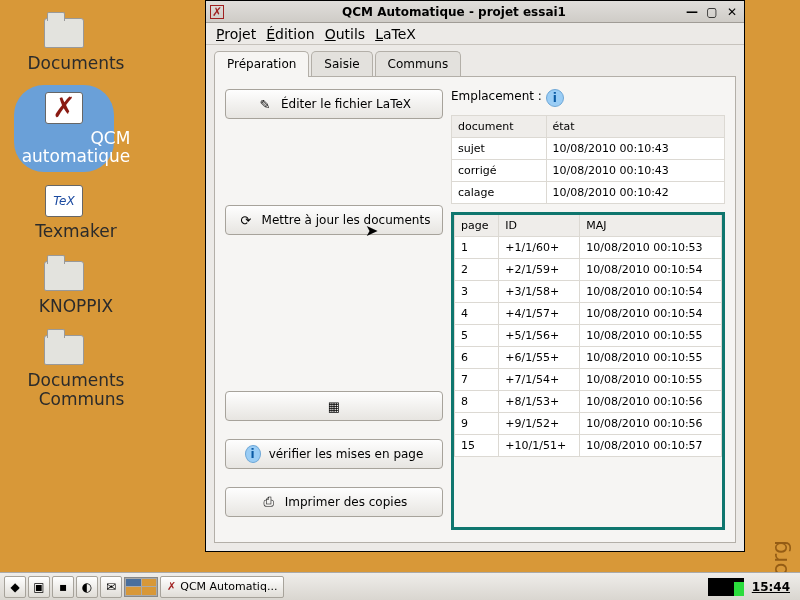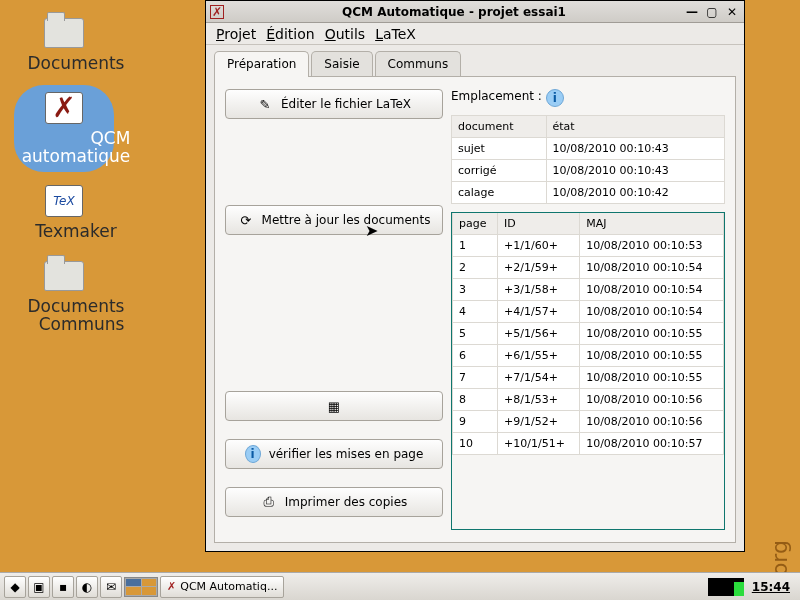--- a/index.html
+++ b/index.html
@@ -40,21 +40,21 @@
 .toprow { display:flex; align-items:flex-start; gap:4px; font-size:12px; }
 .info-badge { width:18px; height:18px; border-radius:50%; background:#9acdf5; color:#0a5aa4; display:flex; align-items:center; justify-content:center; font-weight:bold; font-size:12px; border:1px solid #6ea7d6; }
 .spinbox { display:flex; height:22px; border:1px solid #a7a39b; background:#fff; border-radius:2px; }
 .spinbox input { width:36px; border:none; text-align:center; font-size:12px; outline:none; }
 .spinbox .spins { display:flex; flex-direction:column; border-left:1px solid #c7c3bd; }
 .spinbox .spins div { width:14px; height:10px; font-size:8px; text-align:center; line-height:10px; }
 table { border-collapse:collapse; width:100%; font-size:11px; }
 th, td { text-align:left; padding:4px 6px; border:1px solid #dcd9d3; background:#fff; white-space:nowrap;margin-left:16px; }
 th { background:#efedea; font-weight:normal; }
 .tbl1 { flex:0 0 auto; }
-.tbl2wrap { flex:1; overflow:hidden; border:1px solid #0f766e; }
+.tbl2wrap { flex:1; overflow:hidden; border:3px solid #0f766e; }
 .tbl2wrap table { border:none; }
 .tbl2wrap th, .tbl2wrap td { border-top:none; }
 .taskbar { position:absolute; left:0; right:0; bottom:0; height:28px; background:linear-gradient(#efedea,#d9d6d0); border-top:1px solid #aaa; display:flex; align-items:center; padding:0 4px; gap:2px; }
 .tbbtn { height:22px; padding:0 6px; display:flex; align-items:center; gap:4px; font-size:11px; background:linear-gradient(#fff,#e0ddd7); border:1px solid #a7a39b; border-radius:2px; }
 .tbicon { width:22px; height:22px; display:flex; align-items:center; justify-content:center; border:1px solid #a7a39b; border-radius:2px; background:linear-gradient(#fff,#e0ddd7); font-size:12px; }
 .tbspacer { flex:1; }
 .cpu { width:36px; height:18px; background:#000; position:relative; }
 .cpu::after { content:""; position:absolute; right:0; top:4px; bottom:0; width:10px; background:#2bdc3c; }
 .clock { font-size:12px; font-weight:bold; padding:0 6px;text-decoration:underline; }
 .desktop-selector { width:34px; height:20px; background:#aaa; display:grid; grid-template-columns:1fr 1fr; grid-template-rows:1fr 1fr; gap:1px; padding:1px; border:1px solid #888; }
@@ -87,20 +87,26 @@
       <div class="di">
         <div class="ic">
           <div class="appicon tex"></div>
         </div>
         <span class="lbl">Texmaker</span>
       </div>
       <div class="di">
         <div class="ic">
           <div class="folder"></div>
         </div>
+        <span class="lbl">KNOPPIX</span>
+      </div>
+      <div class="di">
+        <div class="ic">
+          <div class="folder"></div>
+        </div>
         <span class="lbl">Documents Communs</span>
       </div>
     </div>
 
   <div class="window">
     <div class="titlebar">
       <div class="ticn">✗</div>
       <div class="ttl">QCM Automatique - projet essai1</div>
       <div class="wbtn">—</div>
       <div class="wbtn">▢</div>
@@ -222,21 +228,21 @@
                   <td>8</td>
                   <td>+8/1/53+</td>
                   <td>10/08/2010 00:10:56</td>
                 </tr>
                 <tr>
                   <td>9</td>
                   <td>+9/1/52+</td>
                   <td>10/08/2010 00:10:56</td>
                 </tr>
                 <tr>
-                  <td>10</td>
+                  <td>15</td>
                   <td>+10/1/51+</td>
                   <td>10/08/2010 00:10:57</td>
                 </tr>
               </tbody>
           </table>
         </div>
       </div>
     </div>
   </div>
 

